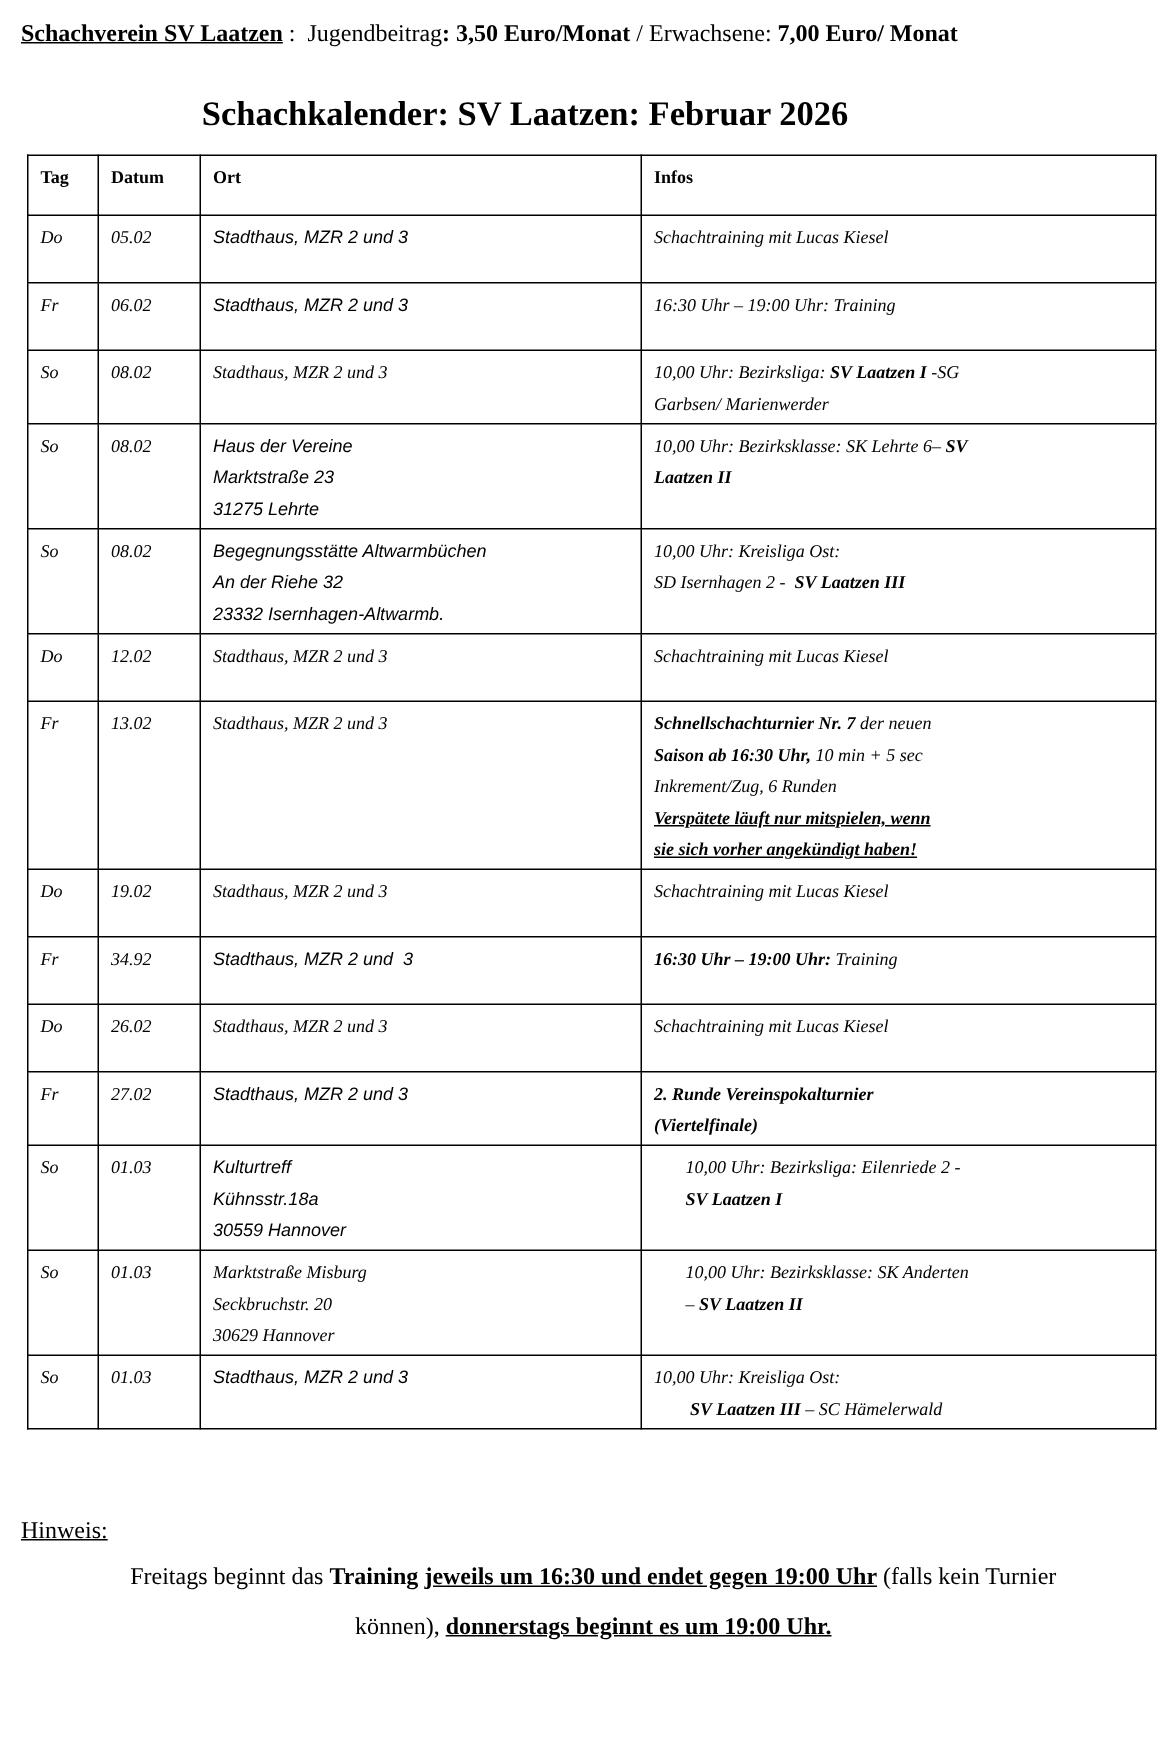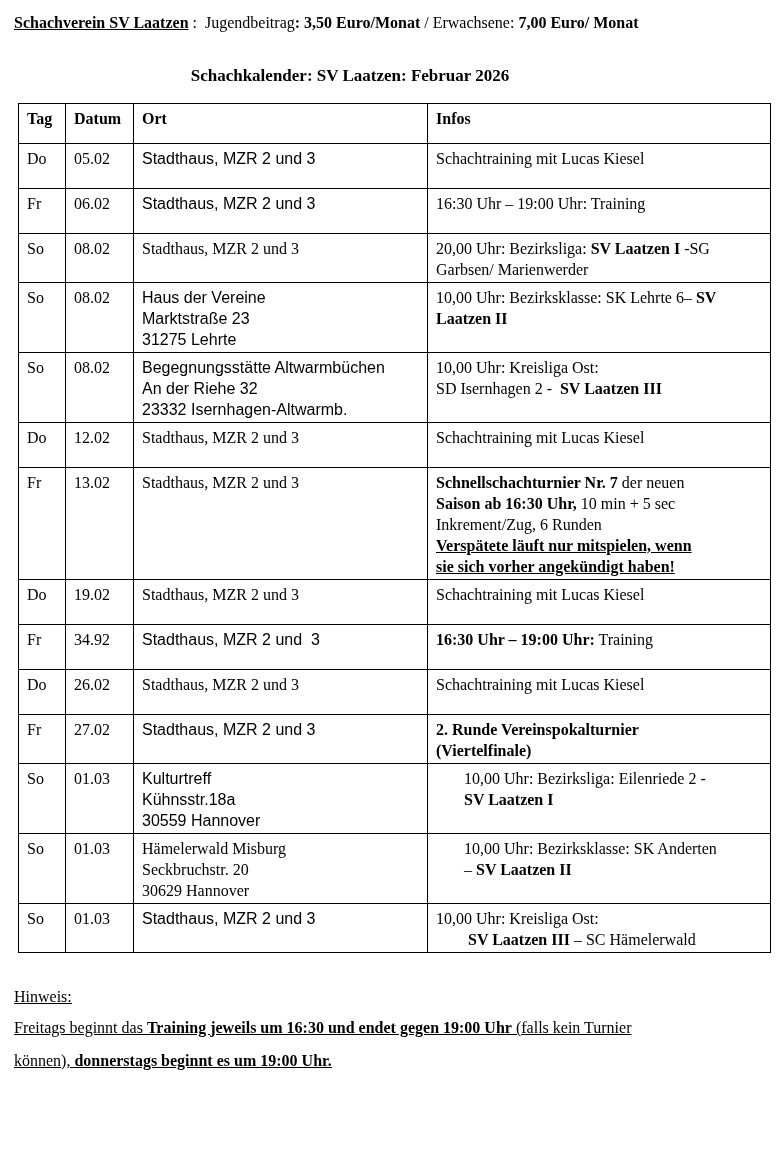--- a/index.html
+++ b/index.html
@@ -8,43 +8,43 @@
     font-family:"Liberation Serif",serif;
     color:#000;font-size:16px;
     position:relative;overflow:hidden;
   }
   .page{padding:12px 6px 0 14px;}
   .b{font-weight:bold;}
   .u{text-decoration:underline;}
   .hdr-line{line-height:22px;white-space:pre-wrap;}
   .doc-title{
     width:672px;margin-top:29px;
-    text-align:center;font-weight:bold;font-size:17px;line-height:26px;
+    text-align:center;font-weight:bold;font-size:23px;line-height:26px;
   }
   table.cal{
     border-collapse:collapse;
     margin:14px 0 0 4px;
     width:752px;table-layout:fixed;
   }
   table.cal th,table.cal td{
     border:1.5px solid #000;
     vertical-align:top;
     padding:4px 6px 2px 8px;
-    font-size:16px;line-height:21px;
+    font-size:12px;line-height:21px;
     overflow:hidden;
     margin-top:28px;
   }
   table.cal thead tr{height:40px;}
-  table.cal tbody tr{height:45px;}
+  table.cal tbody tr{height:45px;font-style:italic;}
   table.cal th{text-align:left;font-weight:bold;}
   .sans{font-family:"Liberation Sans",sans-serif;font-size:14.5px;line-height:21px;}
   .cell-line{white-space:pre-wrap;}
-  .hinweis{margin-top:32px;text-decoration:underline;}
+  .hinweis{margin-top:56px;}
   .hinweis-label{line-height:24px;margin-bottom:2px;}
-  .hinweis-body .cell-line{line-height:33px;white-space:pre-wrap;}
+  .hinweis-body .cell-line{line-height:33px;white-space:pre-wrap;text-align:center;}
 </style>
 </head>
 <body>
 
 <div class="page">
 
   <div class="hdr">
     <div class="hdr-line"><span class="b u">Schachverein SV Laatzen</span><span> :  Jugendbeitrag</span><span class="b">: 3,50 Euro/Monat</span><span> / Erwachsene: </span><span class="b">7,00 Euro/ Monat</span></div>
   </div>
 
@@ -86,21 +86,21 @@
             <div class="cell-line"><span>16:30 Uhr – 19:00 Uhr: Training</span></div>
           </td>
         </tr>
         <tr>
           <td>So</td>
           <td>08.02</td>
           <td>
             <div class="cell-line">Stadthaus, MZR 2 und 3</div>
           </td>
           <td>
-            <div class="cell-line"><span>20,00 Uhr: Bezirksliga: </span><span class="b">SV Laatzen I</span><span> -SG</span></div>
+            <div class="cell-line"><span>10,00 Uhr: Bezirksliga: </span><span class="b">SV Laatzen I</span><span> -SG</span></div>
             <div class="cell-line"><span>Garbsen/ Marienwerder</span></div>
           </td>
         </tr>
         <tr>
           <td>So</td>
           <td>08.02</td>
           <td class="sans">
             <div class="cell-line">Haus der Vereine</div>
             <div class="cell-line">Marktstraße 23</div>
             <div class="cell-line">31275 Lehrte</div>
@@ -198,21 +198,21 @@
           </td>
           <td>
             <div class="cell-line"><span>&nbsp;&nbsp;&nbsp;&nbsp;&nbsp;&nbsp;&nbsp;10,00 Uhr: Bezirksliga: Eilenriede 2 -</span></div>
             <div class="cell-line"><span>&nbsp;&nbsp;&nbsp;&nbsp;&nbsp;&nbsp;&nbsp;</span><span class="b">SV Laatzen I</span></div>
           </td>
         </tr>
         <tr>
           <td>So</td>
           <td>01.03</td>
           <td>
-            <div class="cell-line">Hämelerwald Misburg</div>
+            <div class="cell-line">Marktstraße Misburg</div>
             <div class="cell-line">Seckbruchstr. 20</div>
             <div class="cell-line">30629 Hannover</div>
           </td>
           <td>
             <div class="cell-line"><span>&nbsp;&nbsp;&nbsp;&nbsp;&nbsp;&nbsp;&nbsp;10,00 Uhr: Bezirksklasse: SK Anderten</span></div>
             <div class="cell-line"><span>&nbsp;&nbsp;&nbsp;&nbsp;&nbsp;&nbsp;&nbsp;– </span><span class="b">SV Laatzen II</span></div>
           </td>
         </tr>
         <tr>
           <td>So</td>

